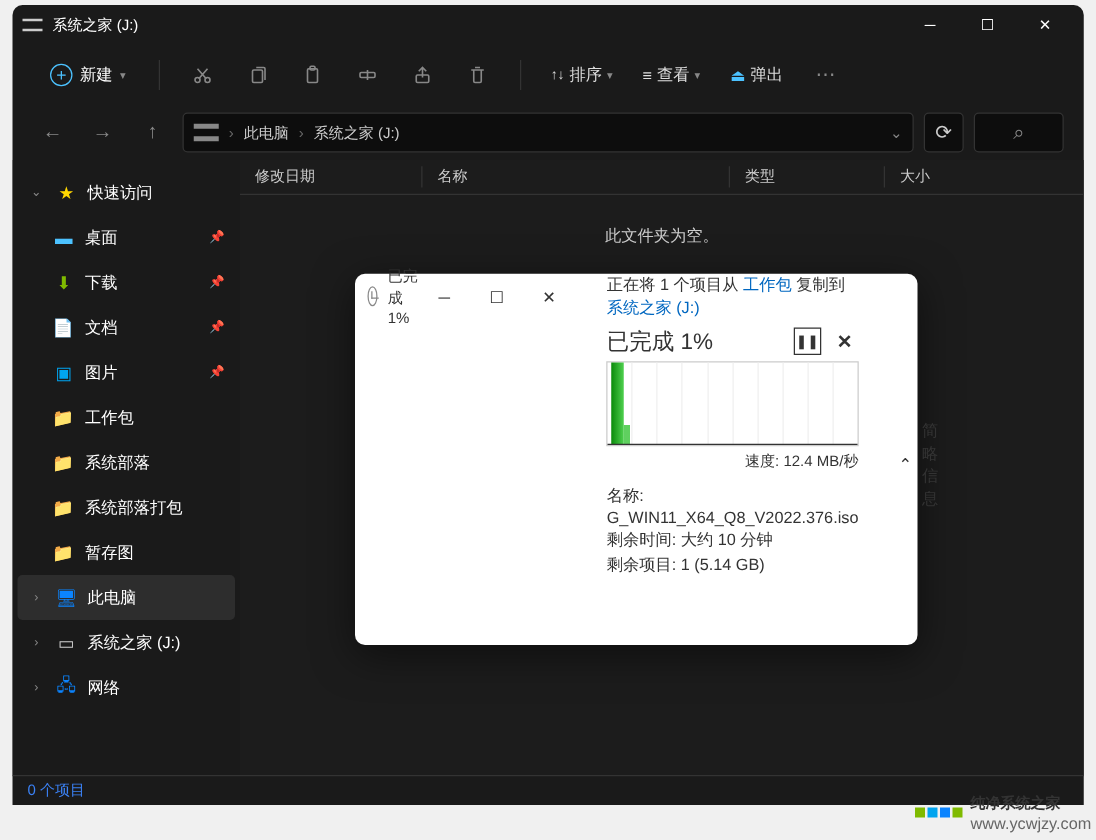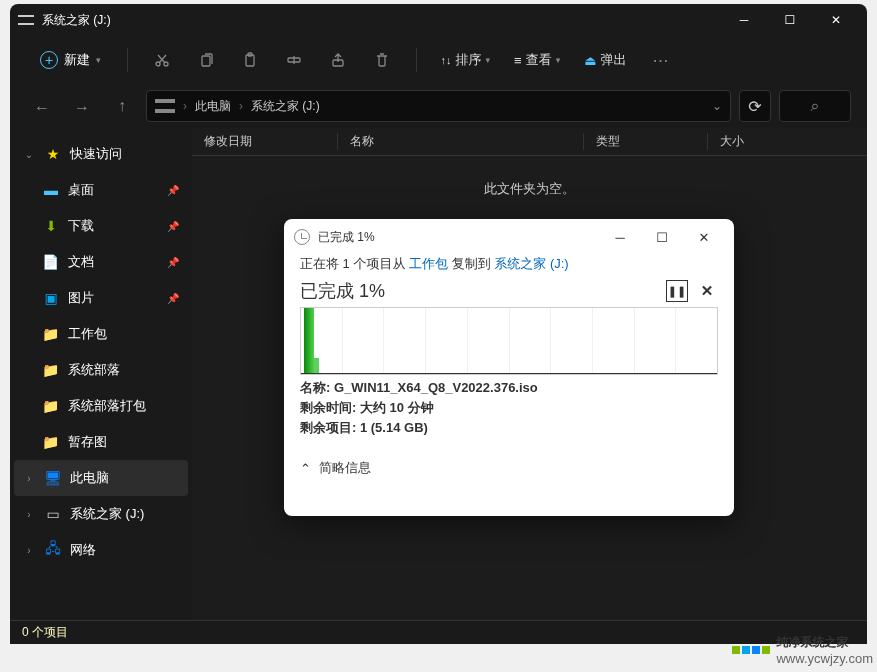--- a/index.html
+++ b/index.html
@@ -46,43 +46,43 @@
     .teal-sq { color: #00a4ef; }
     .monitor { color: #0b84ff; }
     .drive { color: #ccc; }
     .net { color: #0b84ff; }
     
     .content { flex: 1; background: #1c1c1c; display: flex; flex-direction: column; }
     .headers { height: 28px; display: flex; align-items: center; border-bottom: 1px solid #333; color: #ccc; font-size: 12px; }
     .hdr { padding: 0 12px; border-right: 1px solid #333; }
     .empty-msg { text-align: center; color: #ccc; font-size: 13px; padding: 24px 0; }
     
-    .statusbar { height: 24px; border-top: 1px solid #333; display: flex; align-items: center; padding: 0 12px; color: #fef9c3; font-size: 12px; }
-    
-    .dialog { position: absolute; left: 284px; top: 219px; width: 450px; height: 297px; background: #fff; border-radius: 8px; box-shadow: 0 8px 32px rgba(0,0,0,.5); display: flex; flex-direction: column; }
+    .statusbar { height: 24px; border-top: 1px solid #333; display: flex; align-items: center; padding: 0 12px; color: #3b82f6; font-size: 12px; }
+    
+    .dialog { position: absolute; left: 284px; top: 219px; width: 450px; height: 297px; background: #fff; border-radius: 8px; box-shadow: 0 8px 32px rgba(0,0,0,.5); display: flex; }
     .dlg-title { height: 36px; display: flex; align-items: center; padding: 0 10px; font-size: 12px; color: #333; }
     .dlg-clock { width: 16px; height: 16px; border: 1.5px solid #888; border-radius: 50%; margin-right: 8px; position: relative; }
     .dlg-clock::after { content: ''; position: absolute; left: 50%; top: 50%; width: 5px; height: 5px; border-left: 1px solid #888; border-bottom: 1px solid #888; transform: translate(-1px,-4px); }
     .dlg-ctrls { margin-left: auto; display: flex; gap: 2px; }
     .dlg-ctrl { width: 40px; height: 28px; display: flex; align-items: center; justify-content: center; color: #333; cursor: pointer; font-size: 13px; }
     .dlg-body { padding: 0 16px; font-size: 13px; color: #333; }
     .copy-line { font-size: 13px; }
     .copy-line a { color: #0067c0; text-decoration: none; }
     .done-row { display: flex; align-items: center; justify-content: space-between; margin: 6px 0 4px; }
     .done-txt { font-size: 18px; }
     .done-btns { display: flex; gap: 8px; }
     .pause-btn, .cancel-btn { width: 22px; height: 22px; border: 1.5px solid #333; display: flex; align-items: center; justify-content: center; cursor: pointer; font-size: 11px; }
     .graph { height: 68px; border: 1px solid #ccc; margin: 4px 0; position: relative; background: #fff; }
     .graph-grid { position: absolute; inset: 0; display: flex; }
     .graph-col { flex: 1; border-right: 1px solid #f0f0f0; }
     .graph-base { position: absolute; left: 0; right: 0; bottom: 0; height: 1px; background: #333; }
     .graph-bar { position: absolute; left: 3px; bottom: 0; width: 10px; height: 66px; background: linear-gradient(to right, #0a8a0a, #4fd04f); }
     .graph-bar2 { position: absolute; left: 13px; bottom: 0; width: 5px; height: 16px; background: #5fd05f; }
     .speed-lbl { text-align: right; font-size: 12px; margin-bottom: 10px; }
-    .detail-line { font-size: 13px; margin: 2px 0; font-weight: bold; }
+    .detail-line { font-size: 13px; margin: 2px 0; }
     .expand-row { display: flex; align-items: center; gap: 8px; padding: 12px 16px; margin-top: 8px; cursor: pointer; color: #333; font-size: 13px; }
     
     .watermark { position: absolute; right: 4px; bottom: 6px; display: flex; align-items: center; gap: 6px; font-size: 12px; color: #333; }
     .wm-logo { display: flex; gap: 2px; }
     .wm-sq { width: 8px; height: 8px; }
   </style>
 </head>
 <body>
 
 <div class="window">
@@ -286,20 +286,21 @@
           <div class="graph-col"></div>
           <div class="graph-col"></div>
           <div class="graph-col"></div>
           <div class="graph-col"></div>
           <div class="graph-col" style="border:none"></div>
         </div>
       <div class="graph-bar"></div>
       <div class="graph-bar2"></div>
       <div class="graph-base"></div>
     </div>
+    <div class="speed-lbl"><span>速度: </span><span>12.4 MB/秒</span></div>
     <div class="detail-line"><span>名称: </span><span>G_WIN11_X64_Q8_V2022.376.iso</span></div>
     <div class="detail-line"><span>剩余时间: </span><span>大约 10 分钟</span></div>
     <div class="detail-line"><span>剩余项目: </span><span>1 (5.14 GB)</span></div>
   </div>
   <div class="expand-row">
     <span>⌃</span>
     <span>简略信息</span>
   </div>
 </div>
 

